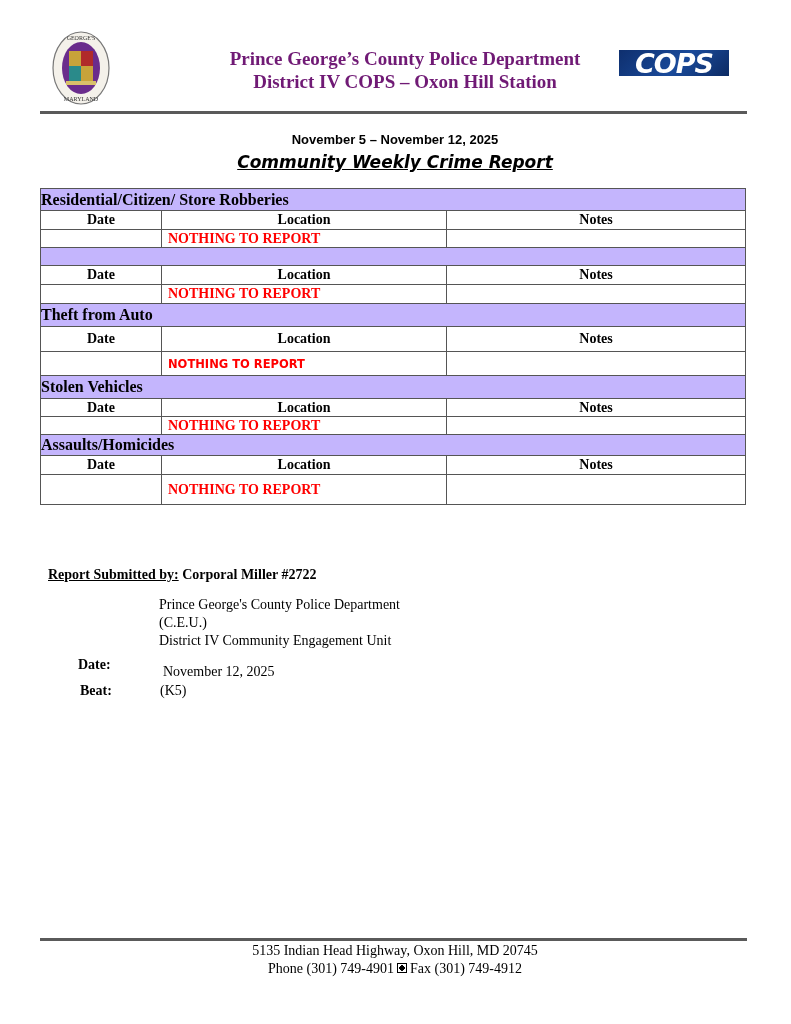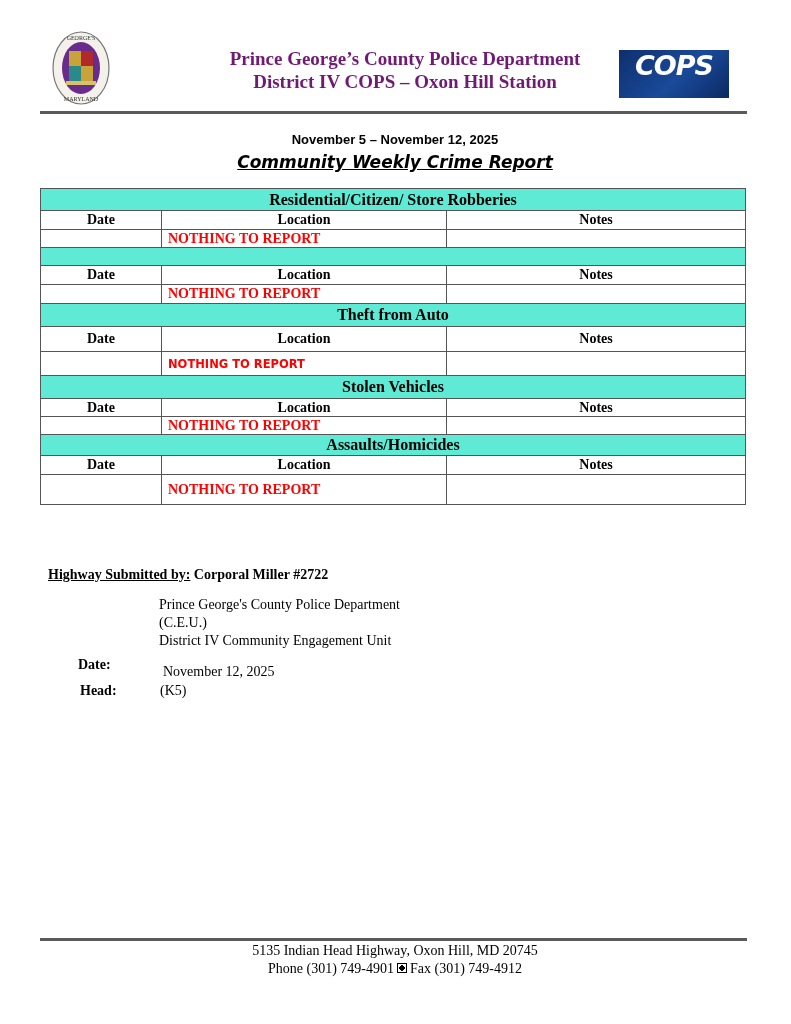--- a/index.html
+++ b/index.html
@@ -2,31 +2,31 @@
 <html><head>
 <meta charset="utf-8">
 <style>
   html, body { margin: 0; padding: 0; background: #ffffff; }
   body { width: 791px; height: 1024px; position: relative; overflow: hidden; font-family: "Liberation Serif", serif; color: #000; }
   .abs { position: absolute; }
 
   
   .seal { left: 52px; top: 31px; width: 58px; height: 74px; }
   .title-block { left: 150px; top: 47px; width: 510px; text-align: center; font-family: "Liberation Serif", serif; font-weight: bold; font-size: 19px; line-height: 23px; color: #701a75; }
-  .cops-logo { left: 619px; top: 50px; width: 110px; height: 48px; background: linear-gradient(135deg, #0e2f6e 0%, #1a4a9a 55%, #0c2a63 100%); display: flex; align-items: flex-start; justify-content: center; }
+  .cops-logo { left: 619px; top: 50px; width: 110px; height: 26px; background: linear-gradient(135deg, #0e2f6e 0%, #1a4a9a 55%, #0c2a63 100%); display: flex; align-items: center; justify-content: center; }
   .cops-logo span { color: #fff; font-family: "DejaVu Sans", sans-serif; font-weight: bold; font-style: italic; font-size: 27px; letter-spacing: -1px; }
   .top-rule { left: 40px; top: 111px; width: 707px; height: 3px; background: #5a5a5a; }
 
   .date-range { left: 200px; top: 132px; width: 390px; text-align: center; font-family: Liberation Sans, sans-serif; font-weight: bold; font-size: 13px; }
   .report-title { left: 200px; top: 152px; width: 390px; text-align: center; font-family: "DejaVu Sans", sans-serif; font-weight: bold; font-style: italic; font-size: 17px; text-decoration: underline; }
 
   
   .crime-table { left: 40px; top: 188px; width: 705px; border-collapse: collapse; table-layout: fixed; }
   .crime-table td { border: 1px solid #555; padding: 0; font-family: "Liberation Serif", serif; font-size: 14px; }
-  .crime-table .sec { background: #5eead4; text-align: center; font-weight: bold; font-size: 16px; }
+  .crime-table .sec { background: #c4b5fd; font-weight: bold; font-size: 16px; }
   .crime-table .colh { text-align: center; font-weight: bold; font-size: 14px; }
   .nothing { color: #ff0000; font-weight: bold; font-size: 15px; padding-left: 6px !important; }
   .nothing.sans { font-family: "DejaVu Sans", sans-serif; font-size: 11.5px; }
 
   
   .submitted { left: 48px; top: 567px; font-size: 14px; font-weight: bold; }
   .submitted u { text-decoration: underline; }
   .org { left: 159px; top: 596px; font-size: 14px; line-height: 18px; }
   .label-date { left: 78px; top: 657px; font-size: 14px; font-weight: bold; }
   .label-beat { left: 80px; top: 683px; font-size: 14px; font-weight: bold; }
@@ -142,33 +142,33 @@
     </tr>
     <tr style="height:30px">
       <td></td>
       <td class="nothing">NOTHING TO REPORT</td>
       <td></td>
     </tr>
   </tbody>
 </table>
 
 <div class="abs submitted">
-  <u>Highway Submitted by:</u>
+  <u>Report Submitted by:</u>
   <span>Corporal Miller #2722</span>
 </div>
 
 <div class="abs org">
   <div>Prince George's County Police Department</div>
   <div>(C.E.U.)</div>
   <div>District IV Community Engagement Unit</div>
 </div>
 
 <div class="abs label-date">Date:</div>
 <div class="abs val-date">November 12, 2025</div>
-<div class="abs label-beat">Head:</div>
+<div class="abs label-beat">Beat:</div>
 <div class="abs val-beat">(K5)</div>
 
 <div class="abs bottom-rule"></div>
 <div class="abs footer">
   <div>5135 Indian Head Highway, Oxon Hill, MD 20745</div>
   <div>
     <span>Phone (301) 749-4901</span><span class="sep-glyph"></span><span>Fax (301) 749-4912</span>
   </div>
 </div>
 

